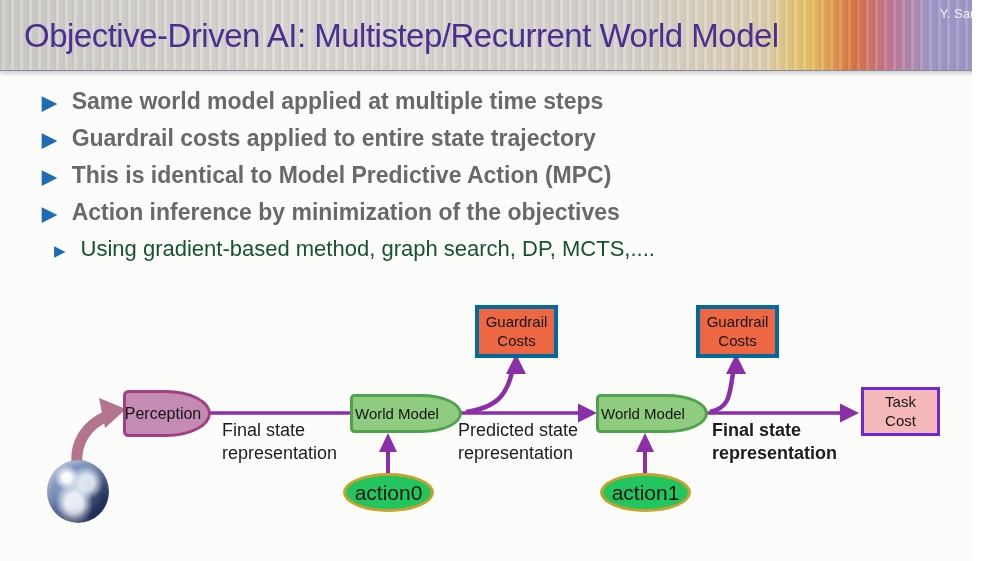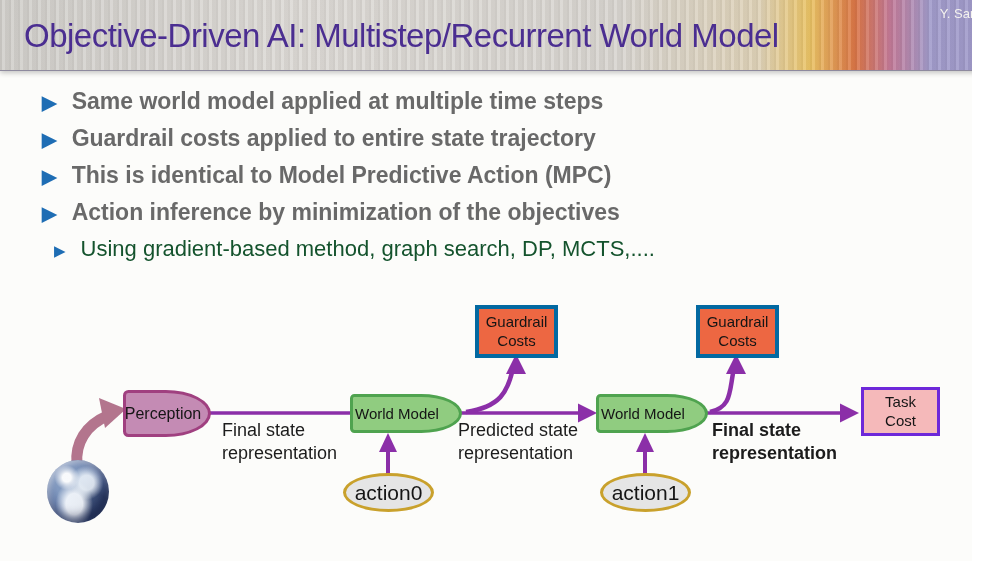--- a/index.html
+++ b/index.html
@@ -64,21 +64,21 @@
   .g1 { left:475px; top:305px; }
   .g2 { left:696px; top:305px; }
 
   .task-cost {
     left:861px; top:387px; width:79px; height:49px; flex-direction:column; line-height:1.25;
     background:#f5b9ba; border:3px solid #6d28d9; font-size:15px;
   }
 
   .action {
     width:91px; height:39px; border-radius:50%;
-    background:#e5e5e5; border:3px solid #c9a12c; font-size:21px;
+    background:#22c55e; border:3px solid #c9a12c; font-size:21px;
   }
   .a0 { left:343px; top:473px; }
   .a1 { left:600px; top:473px; }
 
   .edge-label { position:absolute; font-size:18px; color:#1c1c1c; line-height:1.3; white-space:nowrap; }
   .el1 { left:222px; top:419px; }
   .el2 { left:458px; top:419px; }
   .el3 { left:712px; top:419px;font-weight:bold; }
 
   .earth {

